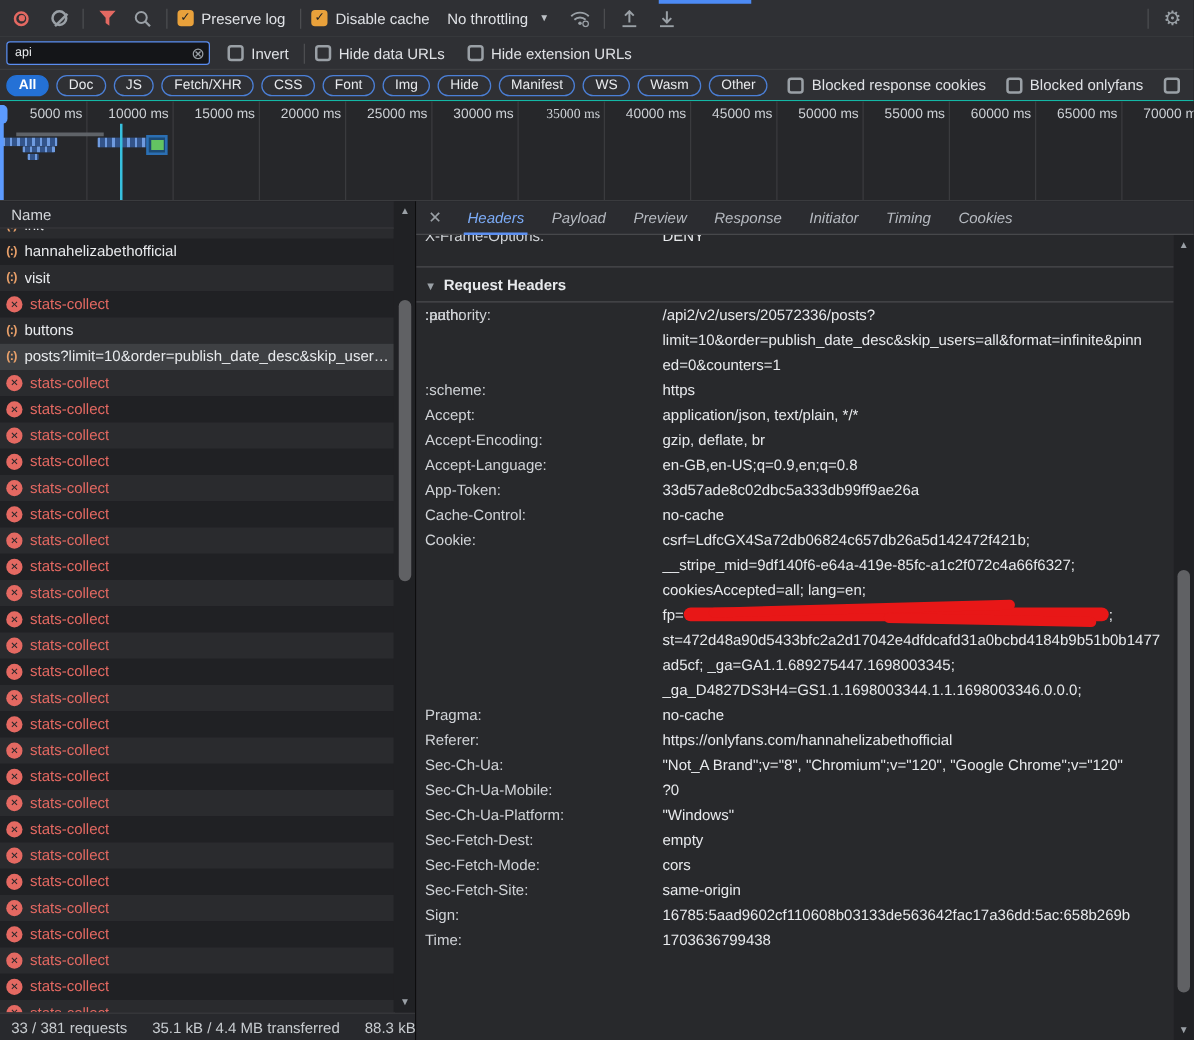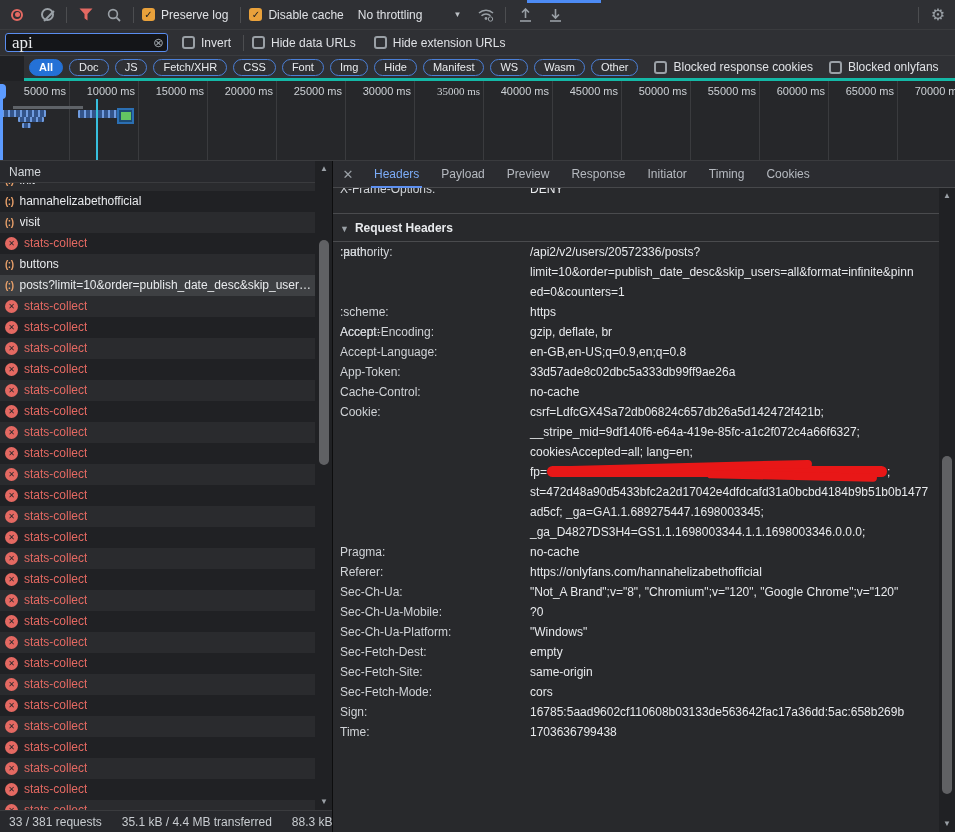--- a/index.html
+++ b/index.html
@@ -4,43 +4,43 @@
 <style>
   * { margin:0; padding:0; box-sizing:border-box; }
   html,body { width:955px; height:832px; overflow:hidden; background:#202124;
     font-family:"Liberation Sans","DejaVu Sans",sans-serif; color:#e8eaed; font-size:12px; }
   .devtools { position:relative; width:955px; height:832px; background:#202124; }
 
   
   .trow { position:absolute; left:0; right:0; display:flex; align-items:center; background:#2f3034; }
   .row1 { top:0; height:30px; border-bottom:1px solid #3a3b3e; }
   .row2 { top:30px; height:26px; border-bottom:1px solid #3a3b3e; }
-  .row3 { top:56px; height:25px; border-bottom:3px solid #14b8a6;margin-left:24px; }
+  .row3 { top:56px; height:25px; border-bottom:1px solid #14b8a6; }
   .top-strip { position:absolute; left:527px; top:0; width:74px; height:3px; background:#4d8bf5; z-index:5; }
   .vdiv { width:1px; height:16px; background:#4c4d50; margin:0 8px; flex:none; }
   .ibtn { width:22px; height:22px; display:flex; align-items:center; justify-content:center; flex:none; cursor:pointer; }
   .rec-ring { width:12px; height:12px; border:2px solid #e46962; border-radius:50%; display:flex; align-items:center; justify-content:center; }
   .rec-dot { width:5px; height:5px; background:#e46962; border-radius:50%; }
   .clr-circle { width:13px; height:13px; border:2px solid #9aa0a6; border-radius:50%; position:relative; }
   .clr-circle::after { content:""; position:absolute; left:-1px; top:5px; width:14px; height:2px; background:#9aa0a6; transform:rotate(-45deg); }
   .cb { width:13px; height:13px; border-radius:3px; flex:none; margin-right:6px; cursor:pointer;
         display:flex; align-items:center; justify-content:center; }
   .cb.on { background:#e9a13b; color:#202124; font-size:10px; font-weight:bold; }
   .cb.off { border:2px solid #9aa0a6; background:transparent; }
   .cblabel { color:#dfe1e5; margin-right:4px; white-space:nowrap; }
-  .ddl { display:flex; align-items:center; gap:25px; margin-left:10px; cursor:pointer; color:#dfe1e5; }
+  .ddl { display:flex; align-items:center; gap:3px; margin-left:10px; cursor:pointer; color:#dfe1e5; }
   .ddl .caret { font-size:8px; color:#bdc1c6; margin-left:6px; }
   .gear { margin-left:auto; font-size:16px; color:#9aa0a6; }
   svg.icon { display:block; }
 
   
   .filter-box { position:relative; margin-left:5px; width:163px; height:19px; background:#141518;
      border:1px solid #5a8df0; border-radius:3px; display:flex; align-items:center; padding:0 18px 0 6px; }
   .filter-box input { background:transparent; border:none; outline:none; color:#e8eaed; width:100%;
-     font-family:Liberation Serif, serif; font-size:17px; }
+     font-family:Liberation Sans, sans-serif; font-size:10px; }
   .fclear { position:absolute; right:3px; top:2px; color:#9aa0a6; font-size:13px; line-height:13px; cursor:pointer; }
 
   
   .pill { height:17px; line-height:15px; padding:0 9px; border:1px solid #4b7fd6; border-radius:9px;
      color:#e8eaed; font-size:11px; margin-right:6px; white-space:nowrap; cursor:pointer; flex:none; }
   .pill.sel { background:#2471d6; border-color:#2471d6; color:#fff; font-weight:bold; }
 
   
   .timeline { position:absolute; left:0; top:81px; width:955px; height:80px; background:#26272a;
      border-bottom:1px solid #3a3b3e; overflow:hidden; }
@@ -88,21 +88,21 @@
   .sbar-left { left:316px; top:161px; bottom:22px; }
   .sbar-right { right:0; top:188px; bottom:0; }
 
   .panel-divider { position:absolute; left:332px; top:161px; bottom:0; width:1px; background:#0d0d0e; }
 
   
   .right-panel { position:absolute; left:333px; top:161px; right:0; bottom:0; background:#28292c; }
   .tabbar { position:absolute; left:0; right:0; top:0; height:27px; background:#2b2c30;
      border-bottom:1px solid #47484b; display:flex; align-items:center; z-index:4; }
   .tabclose { width:30px; text-align:center; color:#9aa0a6; font-size:13px; cursor:pointer; flex:none; }
-  .tab { padding:0 11px; height:27px; line-height:26px; color:#b6bac0; cursor:pointer; position:relative; white-space:nowrap; }
+  .tab { padding:0 11px; height:27px; line-height:26px; color:#b6bac0; cursor:pointer; position:relative; white-space:nowrap;font-style:italic; }
   .tab.active { color:#7cacf8; }
   .tab.active::after { content:""; position:absolute; left:8px; right:8px; bottom:0; height:2px; background:#5c8ff0; }
 
   .detail-viewport { position:absolute; left:0; right:16px; top:27px; bottom:0; overflow:hidden; }
   .hrow { position:relative; padding-left:197px; line-height:20px; color:#e8eaed; }
   .hrow .hname { position:absolute; left:7px; top:0; color:#d0d3d7; white-space:nowrap; }
   .hrow .hline { white-space:nowrap; }
   .hrow.partial { margin-top:-9px; }
   .gap { height:14px; }
   .section-sep { border-top:1px solid #4a4b4e; }
@@ -441,20 +441,21 @@
             <div class="hline">/api2/v2/users/20572336/posts?</div>
             <div class="hline">limit=10&amp;order=publish_date_desc&amp;skip_users=all&amp;format=infinite&amp;pinn</div>
             <div class="hline">ed=0&amp;counters=1</div>
           </div>
           <div class="hrow">
             <span class="hname">:scheme:</span>
             <div class="hline">https</div>
           </div>
           <div class="hrow">
             <span class="hname">Accept:</span>
+            <div class="hline">application/json, text/plain, */*</div>
           </div>
           <div class="hrow">
             <span class="hname">Accept-Encoding:</span>
             <div class="hline">gzip, deflate, br</div>
           </div>
           <div class="hrow">
             <span class="hname">Accept-Language:</span>
             <div class="hline">en-GB,en-US;q=0.9,en;q=0.8</div>
           </div>
           <div class="hrow">
@@ -493,26 +494,26 @@
           </div>
           <div class="hrow">
             <span class="hname">Sec-Ch-Ua-Platform:</span>
             <div class="hline">"Windows"</div>
           </div>
           <div class="hrow">
             <span class="hname">Sec-Fetch-Dest:</span>
             <div class="hline">empty</div>
           </div>
           <div class="hrow">
+            <span class="hname">Sec-Fetch-Mode:</span>
+            <div class="hline">cors</div>
+          </div>
+          <div class="hrow">
             <span class="hname">Sec-Fetch-Site:</span>
             <div class="hline">same-origin</div>
-          </div>
-          <div class="hrow">
-            <span class="hname">Sec-Fetch-Mode:</span>
-            <div class="hline">cors</div>
           </div>
           <div class="hrow">
             <span class="hname">Sign:</span>
             <div class="hline">16785:5aad9602cf110608b03133de563642fac17a36dd:5ac:658b269b</div>
           </div>
           <div class="hrow">
             <span class="hname">Time:</span>
             <div class="hline">1703636799438</div>
           </div>
         </div>

